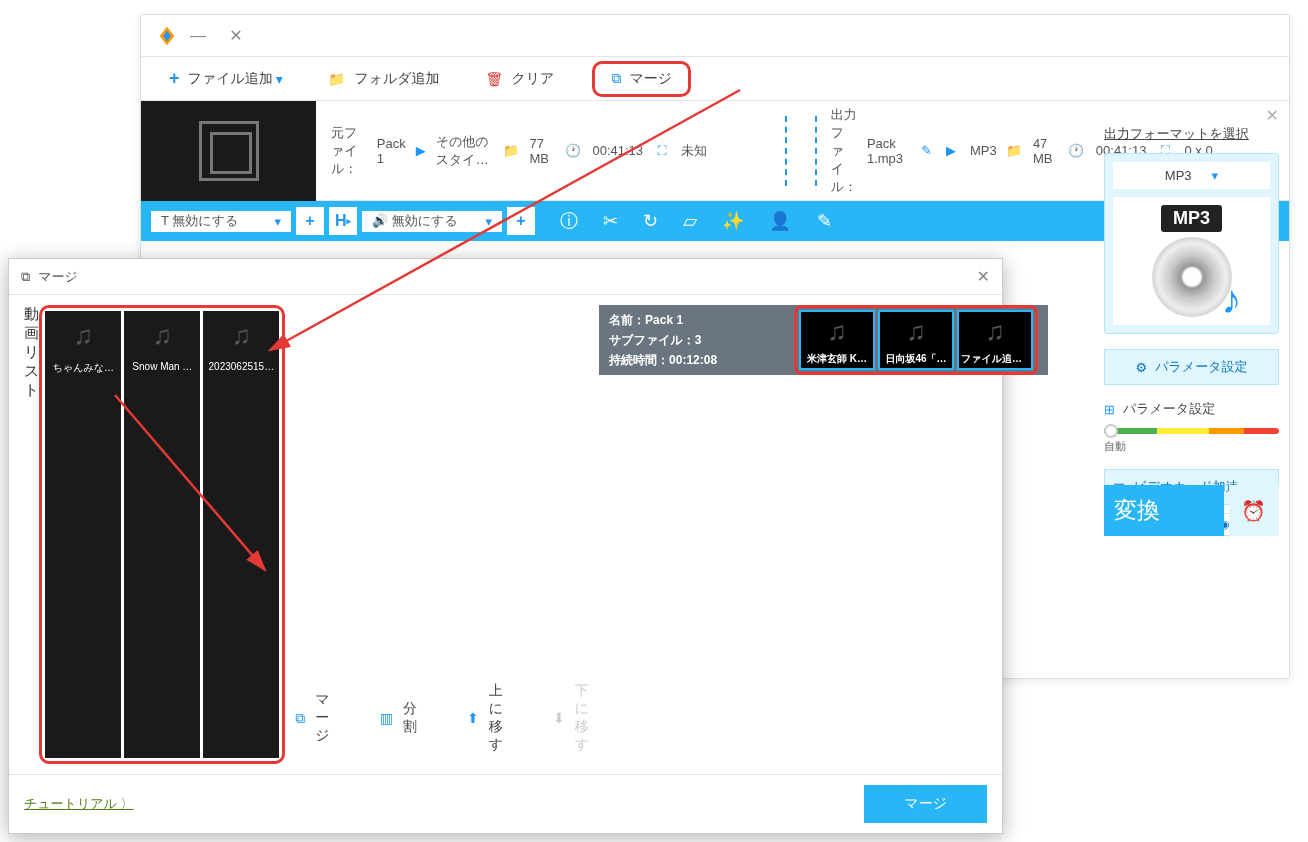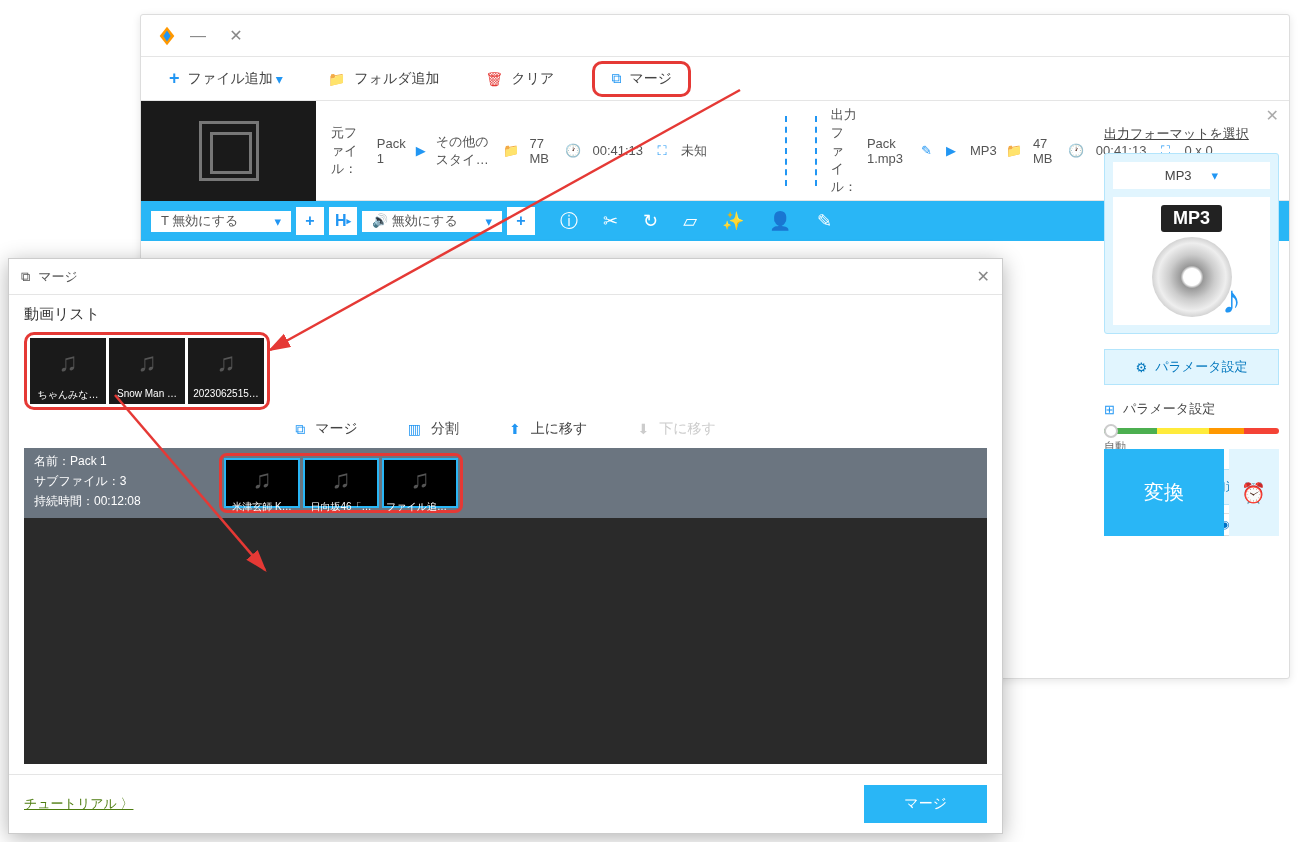--- a/index.html
+++ b/index.html
@@ -50,40 +50,40 @@
 .disc { width: 80px; height: 80px; border-radius: 50%; background: radial-gradient(circle, #fff 15%, #999 20%, #ccc 40%, #eee 60%, #bbb 80%); position: relative; }
 .param-btn { background: #e1f5fe; border: 1px solid #b3e5fc; padding: 8px; text-align: center; font-size: 13px; color: #0277bd; cursor: pointer; display: flex; align-items: center; justify-content: center; gap: 8px; margin-bottom: 15px; }
 .quick-title { font-size: 13px; color: #444; display: flex; align-items: center; gap: 8px; margin-bottom: 10px; }
 .slider-track { height: 6px; background: linear-gradient(to right, #4caf50 0%, #4caf50 30%, #ffeb3b 30%, #ffeb3b 60%, #ff9800 60%, #ff9800 80%, #f44336 80%); border-radius: 3px; position: relative; margin-bottom: 5px; }
 .slider-thumb { position: absolute; left: 0; top: -4px; width: 14px; height: 14px; background: #fff; border: 2px solid #ccc; border-radius: 50%; }
 .slider-label { font-size: 11px; color: #666; margin-bottom: 15px; }
 .gpu-btn { background: #e1f5fe; border: 1px solid #b3e5fc; padding: 8px; font-size: 13px; color: #0277bd; display: flex; align-items: center; gap: 8px; cursor: pointer; margin-bottom: 8px; }
 .vendor-row { display: flex; gap: 8px; }
 .vendor { flex: 1; border: 1px solid #ddd; padding: 4px; font-size: 11px; text-align: center; color: #888; display: flex; align-items: center; justify-content: center; gap: 4px; }
 .convert-row { position: absolute; bottom: 10px; left: 10px; right: 10px; display: flex; gap: 5px; }
-.convert-btn { flex: 1; background: #29b6f6; color: #fff; padding: 30px; font-size: 20px; text-align: center; cursor: pointer; }
+.convert-btn { flex: 1; background: #29b6f6; color: #fff; padding: 10px; font-size: 23px; text-align: left; cursor: pointer; }
 .alarm-btn { width: 50px; background: #e1f5fe; color: #29b6f6; display: flex; align-items: center; justify-content: center; font-size: 20px; cursor: pointer; }
 
 
 .merge-dialog { position: absolute; left: 8px; top: 258px; width: 995px; height: 576px; background: #fff; border: 1px solid #ccc; box-shadow: 0 4px 20px rgba(0,0,0,0.3); display: flex; flex-direction: column; }
 .dlg-title { height: 36px; display: flex; align-items: center; padding: 0 12px; border-bottom: 1px solid #e5e5e5; font-size: 13px; color: #555; }
 .dlg-close { margin-left: auto; color: #888; cursor: pointer; font-size: 16px; }
-.dlg-body { flex: 1; padding: 10px 15px; display: flex; flex-direction: column; }
+.dlg-body { flex: 1; padding: 10px 15px; display: flex; flex-direction: row; }
 .list-title { font-size: 15px; color: #333; margin-bottom: 8px; }
 .video-list { display: flex; gap: 3px; border: 3px solid #e53935; border-radius: 10px; padding: 3px; width: fit-content; }
 .video-item { width: 76px; background: #1a1a1a; color: #fff; font-size: 10px; text-align: center; cursor: pointer; }
 .video-thumb { height: 48px; display: flex; align-items: center; justify-content: center; }
 .note-icon { color: #555; font-size: 26px; }
 .video-name { padding: 2px; overflow: hidden; white-space: nowrap; text-overflow: ellipsis; font-size: 10px; }
 
 .dlg-actions { display: flex; justify-content: center; gap: 50px; padding: 10px; margin-top: auto; }
 .dlg-act { display: flex; align-items: center; gap: 10px; font-size: 14px; color: #444; cursor: pointer; }
 .dlg-act.disabled { color: #ccc; }
 
-.pack-bar { background: #6b7580; height: 70px; display: flex; padding: 5px 10px; color: #fff; font-size: 12px; gap: 15px; position: relative; }
+.pack-bar { background: #6b7580; height: 70px; display: flex; align-items: center; padding: 5px 10px; color: #fff; font-size: 12px; gap: 15px; position: relative; font-weight: bold; }
 .pack-info { display: flex; flex-direction: column; gap: 3px; min-width: 170px; }
 .pack-items { display: flex; gap: 3px; border: 3px solid #e53935; border-radius: 8px; padding: 2px; }
 .pack-item { width: 76px; background: #000; border: 2px solid #29b6f6; font-size: 10px; text-align: center; cursor: pointer; }
 .pack-item .video-thumb { height: 38px; }
 .dark-area { background: #2a2a2a; flex: 1; min-height: 140px; }
 
 .dlg-footer { border-top: 1px solid #e5e5e5; padding: 10px 15px; display: flex; align-items: center; }
 .tutorial-link { font-size: 13px; color: #4d7c0f; text-decoration: underline; cursor: pointer; }
 .dlg-btn { padding: 10px 40px; font-size: 14px; color: #fff; cursor: pointer; }
 .btn-merge { background: #29b6f6; margin-left: auto; }

